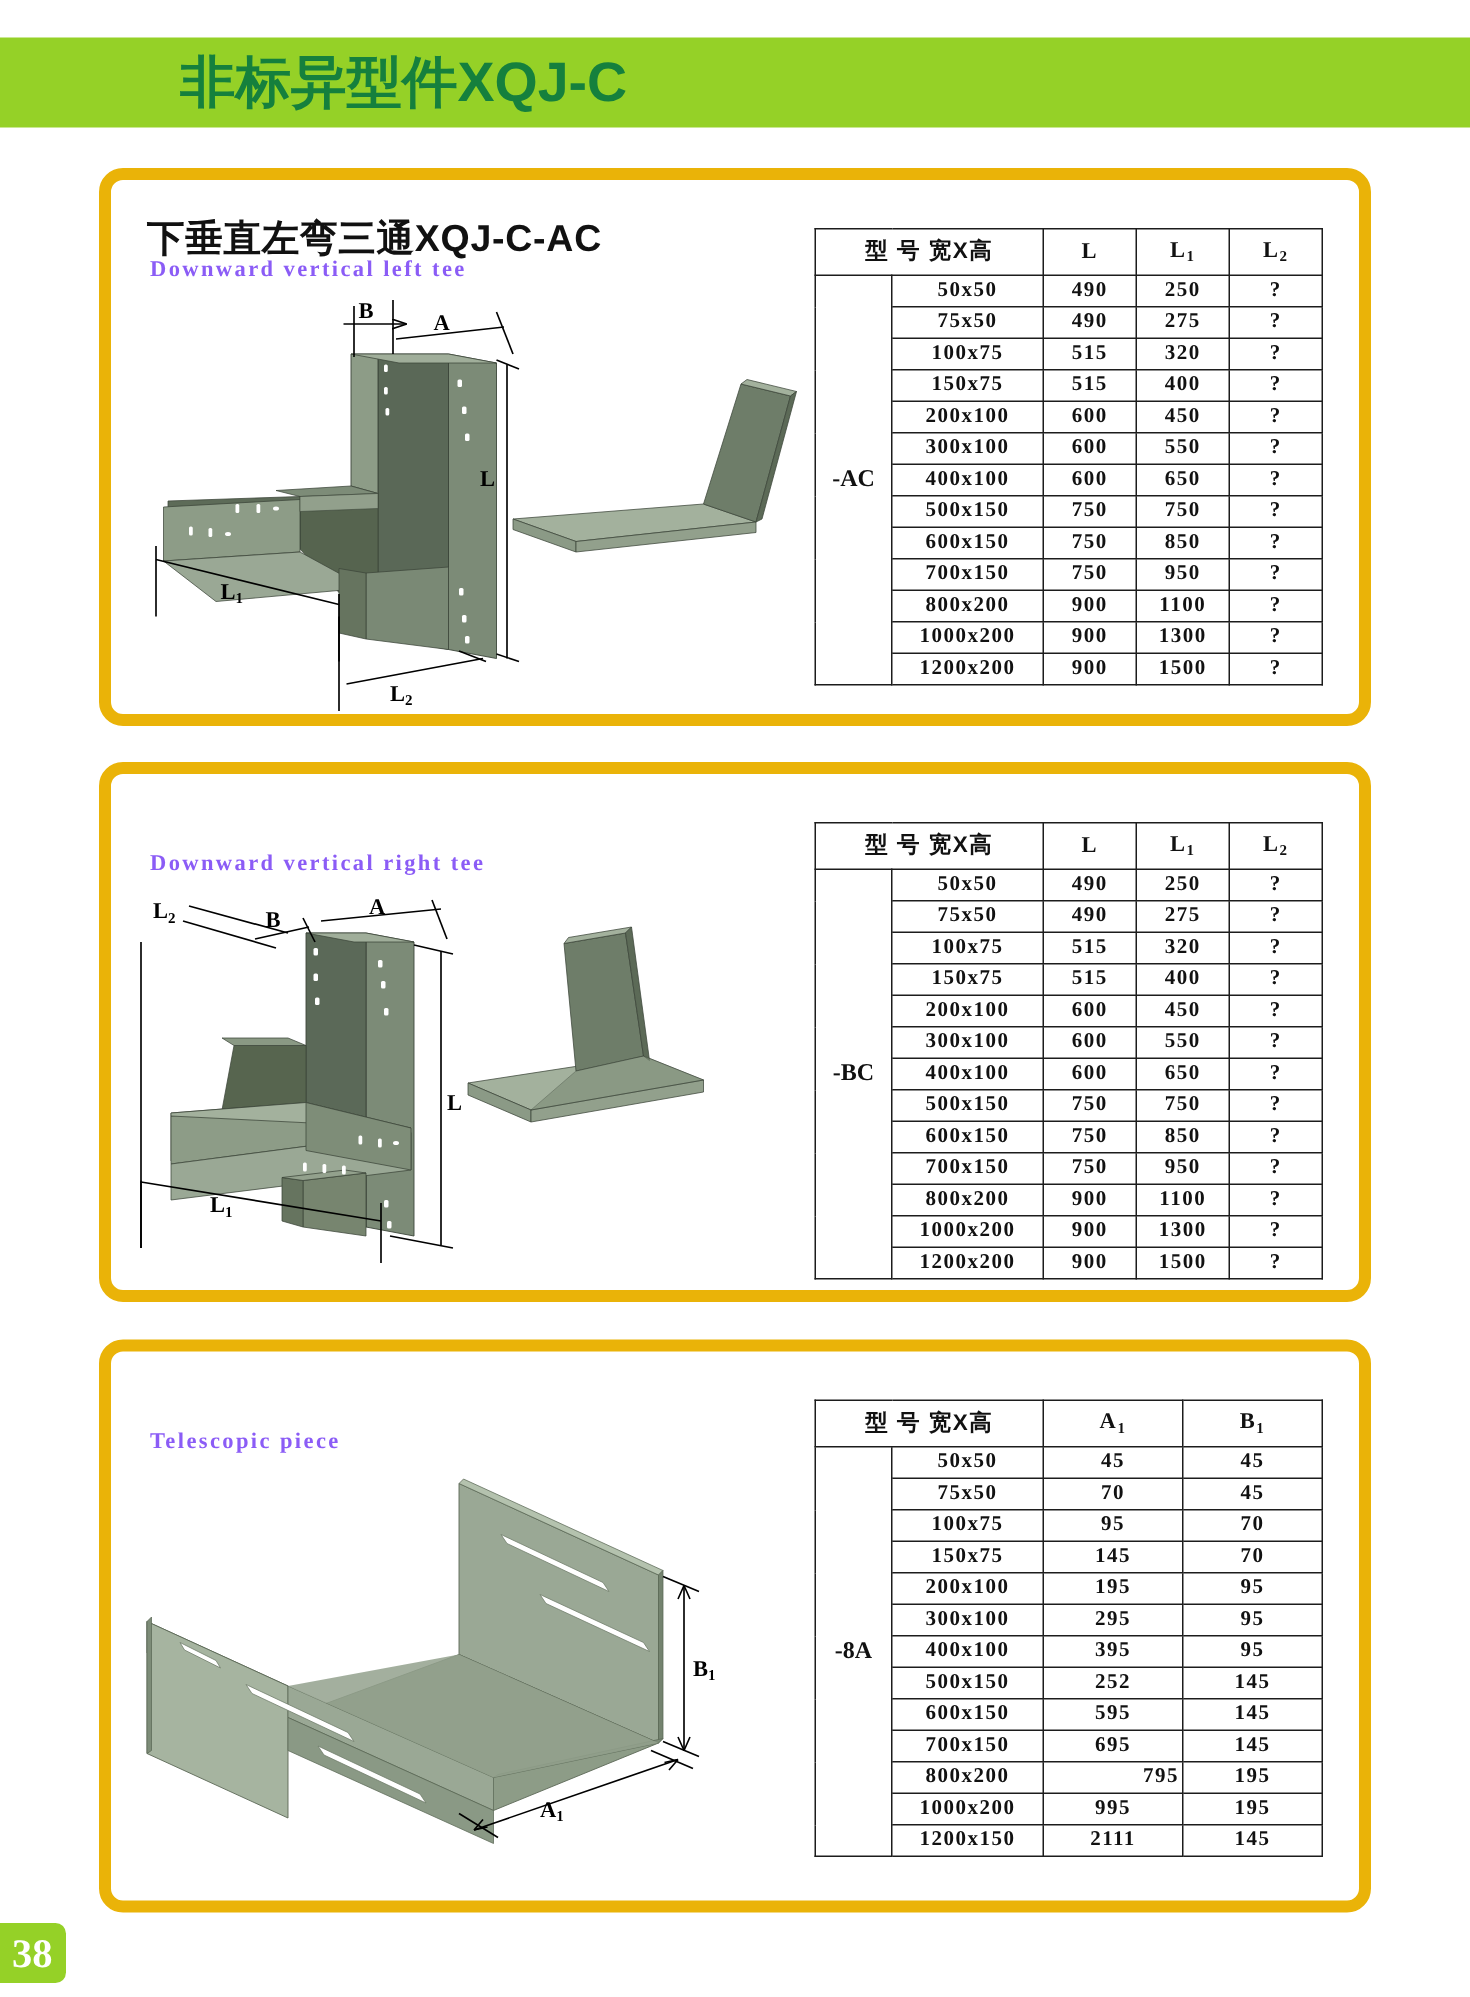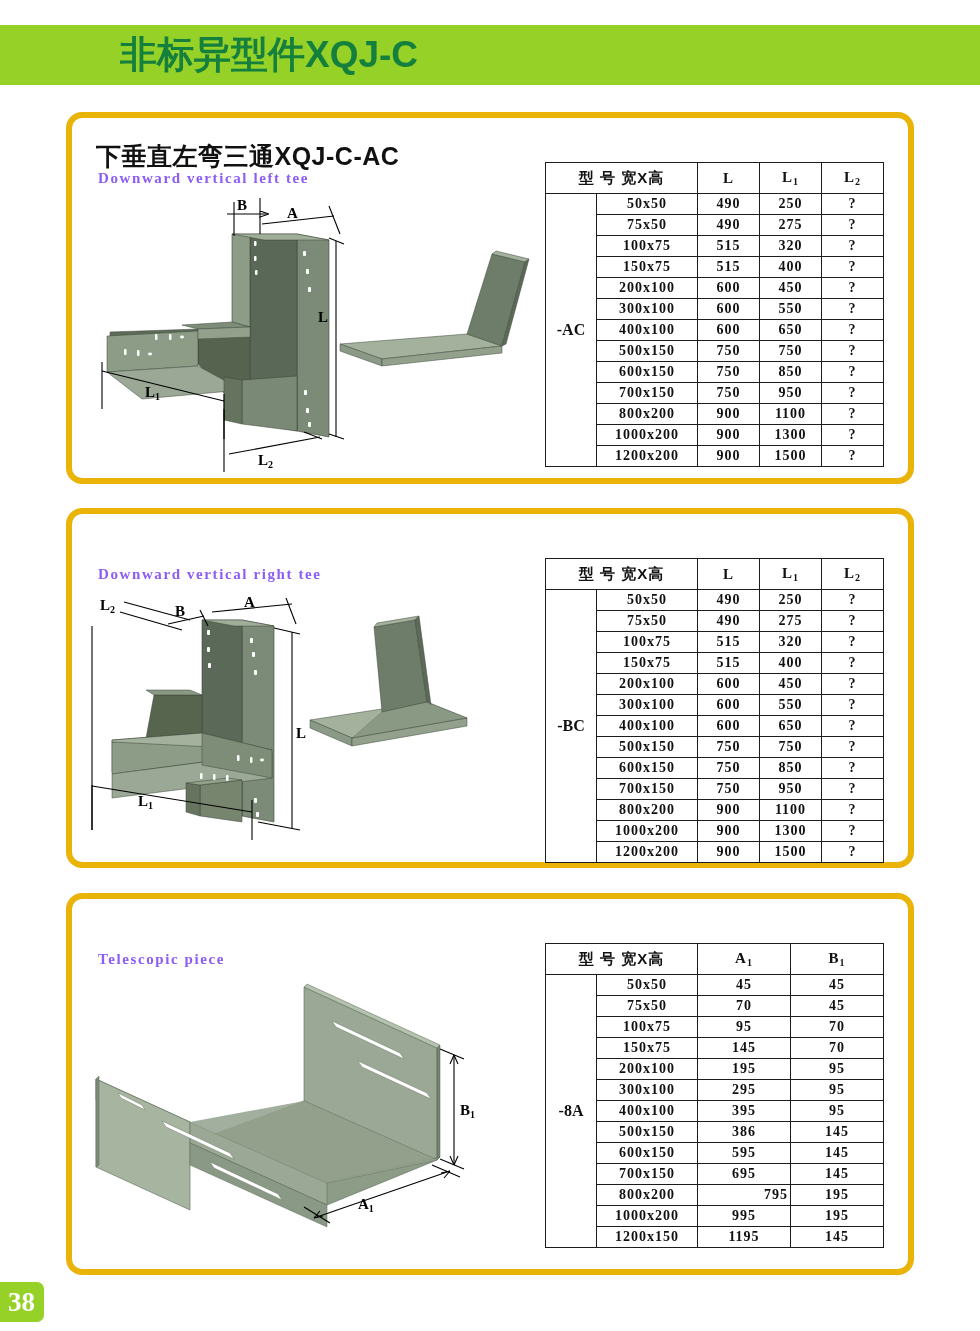--- a/index.html
+++ b/index.html
@@ -35,21 +35,21 @@
     font-weight: bold;
     letter-spacing: 0px;
     white-space: nowrap;
   }
 
   
   .panel {
     position: absolute;
     left: 66px;
     width: 848px;
-    border: 6px solid #eab308;
+    border: 8px solid #eab308;
     border-radius: 16px;
     box-sizing: border-box;
     background: #ffffff;
   }
   #panel-1 { top: 112px;  height: 372px; }
   #panel-2 { top: 508px;  height: 360px; }
   #panel-3 { top: 893px;  height: 382px; }
 
   .panel-title {
     position: absolute;
@@ -78,21 +78,21 @@
     position: absolute;
     left: 10px;
     top: 76px;
     width: 500px;
   }
   .drawing svg { display: block; }
 
   
   .spec-table-wrap {
     position: absolute;
-    top: 44px;
+    top: 32px;
     right: 24px;
   }
   table.spec {
     border-collapse: collapse;
     font-family: "Liberation Serif", "DejaVu Serif", serif;
     background: #ffffff;
   }
   table.spec td, table.spec th {
     border: 1px solid #1c1c1c;
     text-align: center;
@@ -620,21 +620,21 @@
             <td class="col-val" style="width: 88px;">295</td>
             <td class="col-val" style="width: 88px;">95</td>
           </tr>
           <tr>
             <td class="col-size">400x100</td>
             <td class="col-val" style="width: 88px;">395</td>
             <td class="col-val" style="width: 88px;">95</td>
           </tr>
           <tr>
             <td class="col-size">500x150</td>
-            <td class="col-val" style="width: 88px;">386</td>
+            <td class="col-val" style="width: 88px;">252</td>
             <td class="col-val" style="width: 88px;">145</td>
           </tr>
           <tr>
             <td class="col-size">600x150</td>
             <td class="col-val" style="width: 88px;">595</td>
             <td class="col-val" style="width: 88px;">145</td>
           </tr>
           <tr>
             <td class="col-size">700x150</td>
             <td class="col-val" style="width: 88px;">695</td>
@@ -645,21 +645,21 @@
             <td class="col-val" style="width: 88px; text-align: right;">795</td>
             <td class="col-val" style="width: 88px;">195</td>
           </tr>
           <tr>
             <td class="col-size">1000x200</td>
             <td class="col-val" style="width: 88px;">995</td>
             <td class="col-val" style="width: 88px;">195</td>
           </tr>
           <tr>
             <td class="col-size">1200x150</td>
-            <td class="col-val" style="width: 88px;">1195</td>
+            <td class="col-val" style="width: 88px;">2111</td>
             <td class="col-val" style="width: 88px;">145</td>
           </tr>
         </tbody>
     </table>
   </div>
 </div>
 
 <div class="page-badge">38</div>
 
 </body></html>

